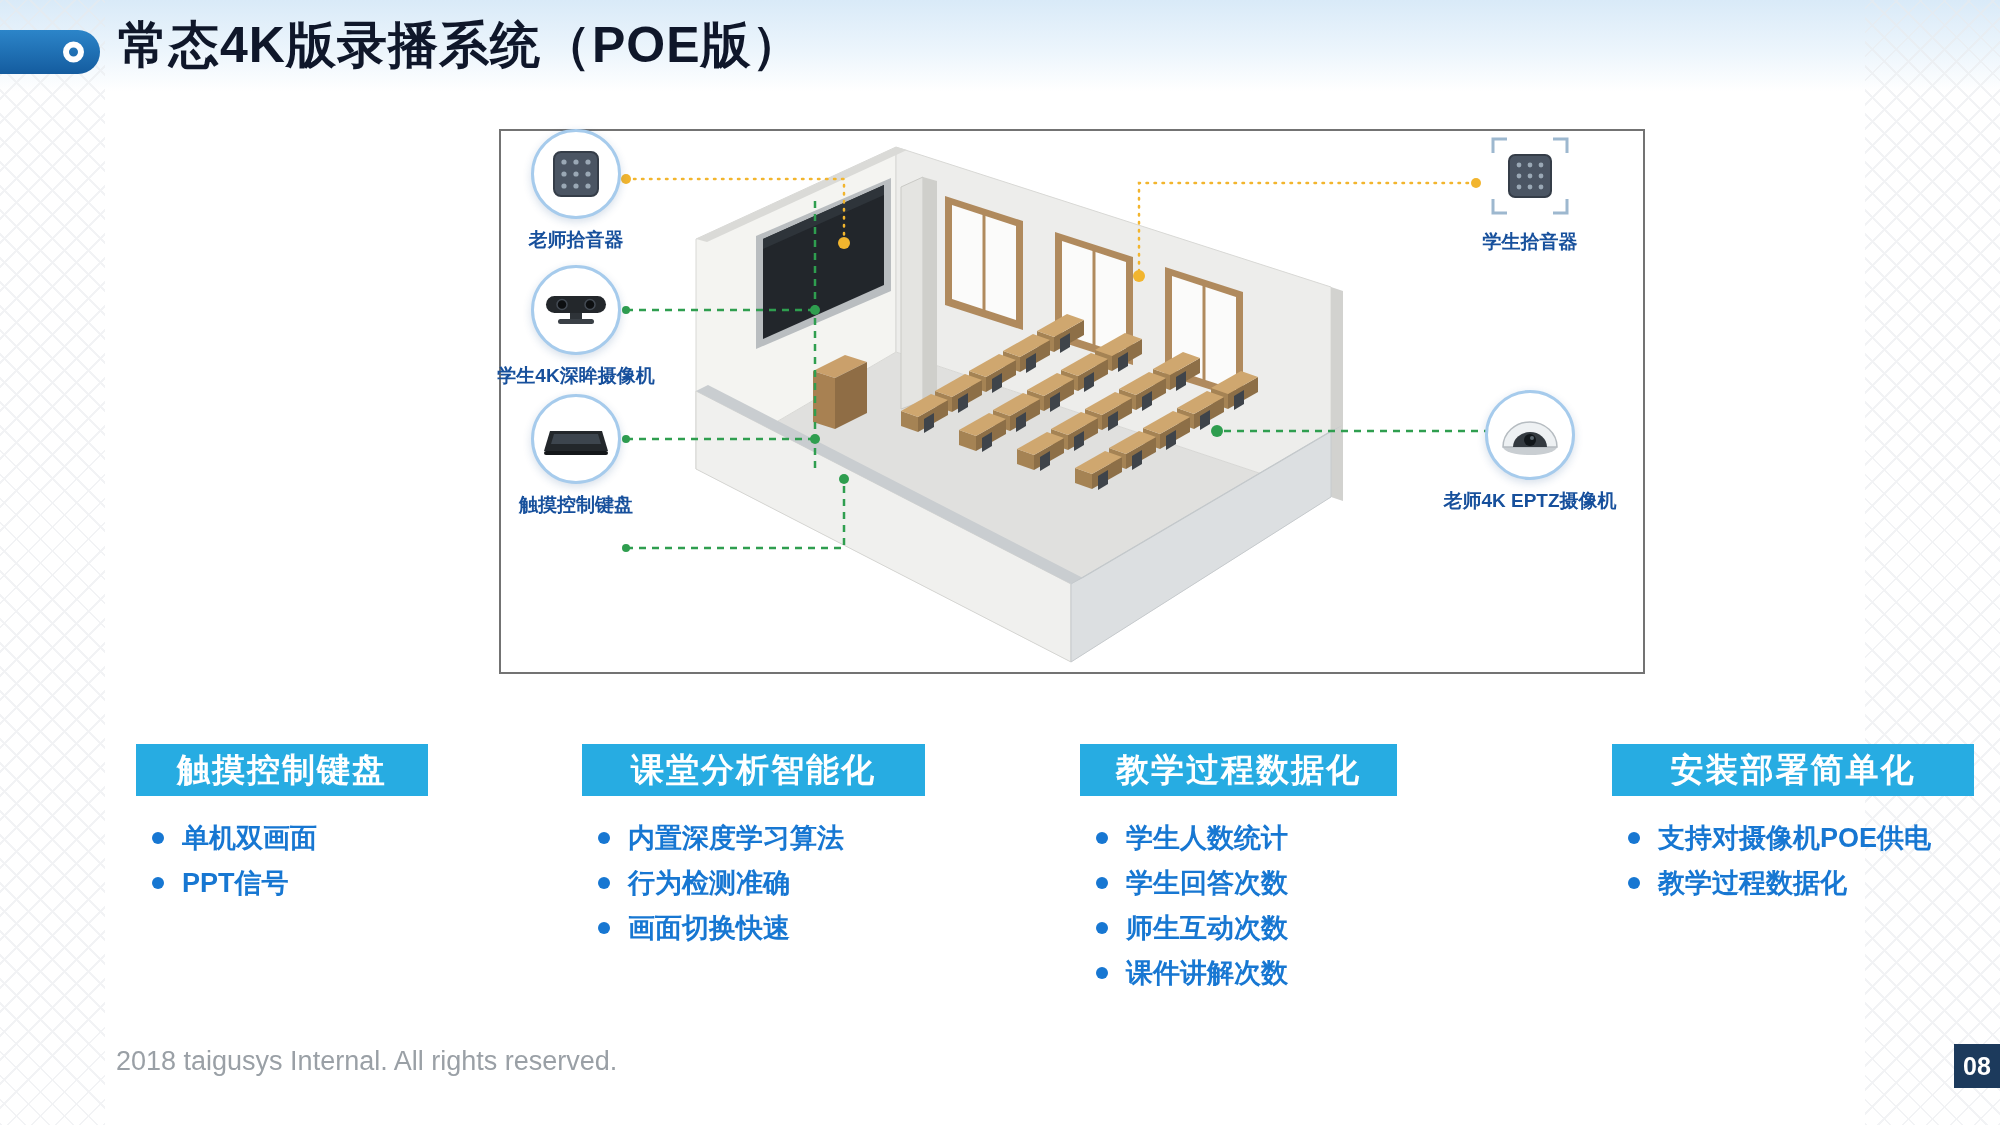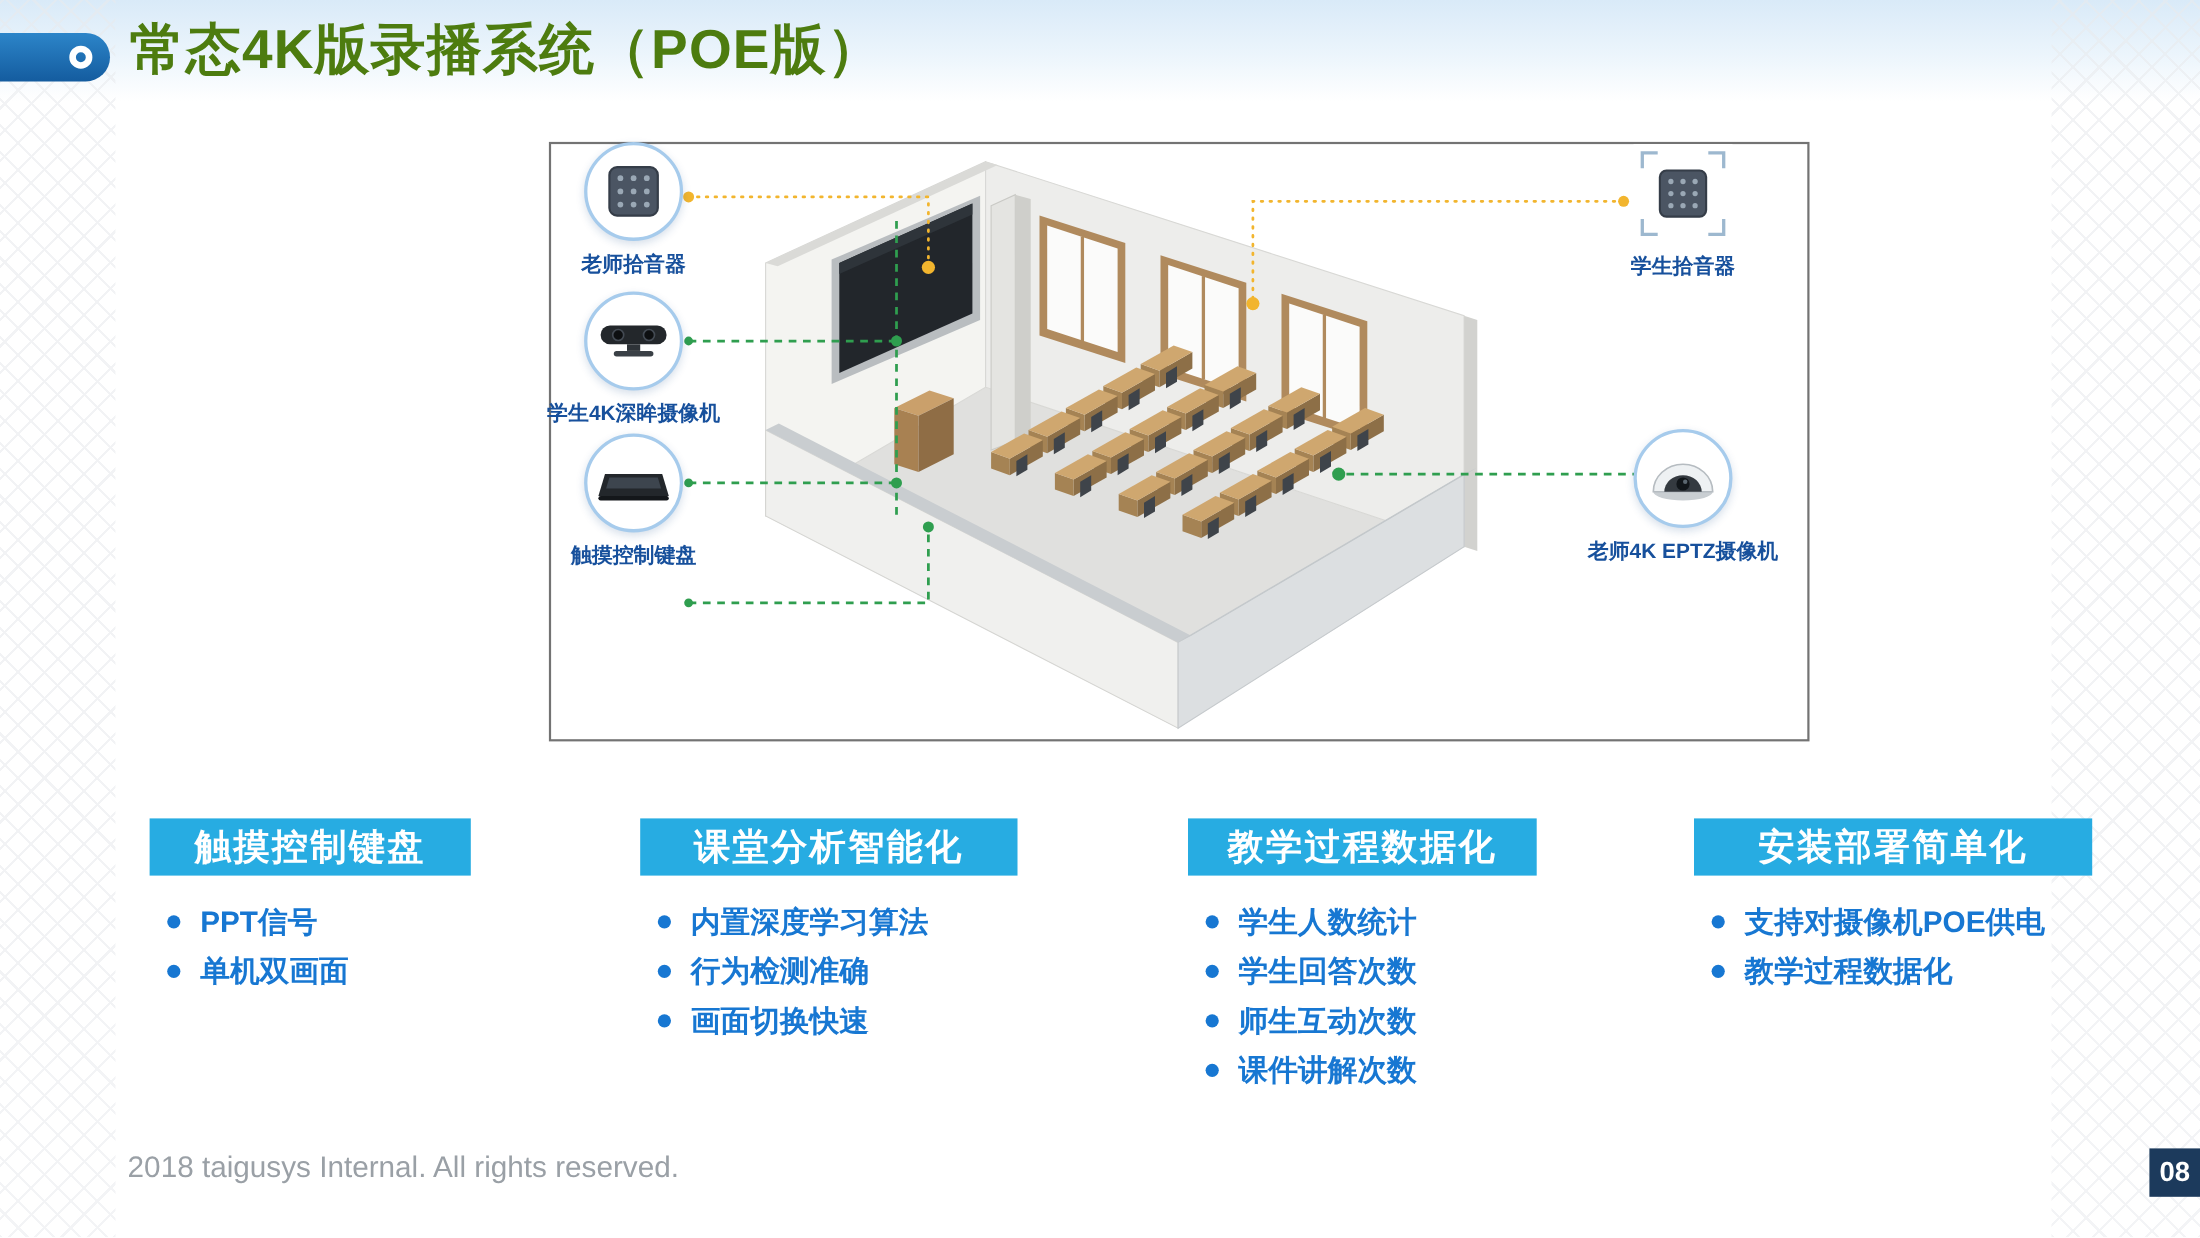--- a/index.html
+++ b/index.html
@@ -26,21 +26,21 @@
     position:absolute;left:0;top:30px;width:100px;height:44px;
     background:linear-gradient(180deg,#2c85c9,#145c9f);
     border-radius:0 22px 22px 0;
   }
   .pill-dot{
     position:absolute;right:16px;top:50%;transform:translateY(-50%);
     width:9px;height:9px;border:6px solid #fff;border-radius:50%;background:transparent;
   }
   .slide-title{
     position:absolute;left:118px;top:12px;margin:0;
-    font-size:50px;font-weight:bold;color:#4d7c0f;letter-spacing:1px;white-space:nowrap;
+    font-size:50px;font-weight:bold;color:#0f172a;letter-spacing:1px;white-space:nowrap;
   }
   
   .diagram-box{
     position:absolute;left:499px;top:129px;width:1142px;height:541px;
     border:2px solid #737373;background:#fff;
   }
   .classroom{position:absolute;left:170px;top:8px;width:680px;height:527px;}
   .overlay{position:absolute;left:0;top:0;width:1142px;height:541px;pointer-events:none;}
   .device{
     position:absolute;width:150px;display:flex;flex-direction:column;align-items:center;
@@ -329,25 +329,25 @@
       </div>
       <div class="device-label">老师4K EPTZ摄像机</div>
     </div>
   </div>
 
   <div class="feature-col" style="left:136px;top:744px;width:292px">
     <div class="feature-header">触摸控制键盘</div>
     <ul class="feature-list">
       <li>
           <span class="bullet-dot"></span>
+          <span>单机双画面</span>
+        </li>
+      <li>
+          <span class="bullet-dot"></span>
           <span>PPT信号</span>
-        </li>
-      <li>
-          <span class="bullet-dot"></span>
-          <span>单机双画面</span>
         </li>
     </ul>
   </div>
 
   <div class="feature-col" style="left:582px;top:744px;width:343px">
     <div class="feature-header">课堂分析智能化</div>
     <ul class="feature-list">
       <li>
           <span class="bullet-dot"></span>
           <span>内置深度学习算法</span>
@@ -378,21 +378,21 @@
           <span class="bullet-dot"></span>
           <span>师生互动次数</span>
         </li>
       <li>
           <span class="bullet-dot"></span>
           <span>课件讲解次数</span>
         </li>
     </ul>
   </div>
 
-  <div class="feature-col" style="left:1540px;top:744px;width:362px">
+  <div class="feature-col" style="left:1612px;top:744px;width:362px">
     <div class="feature-header">安装部署简单化</div>
     <ul class="feature-list">
       <li>
           <span class="bullet-dot"></span>
           <span>支持对摄像机POE供电</span>
         </li>
       <li>
           <span class="bullet-dot"></span>
           <span>教学过程数据化</span>
         </li>

